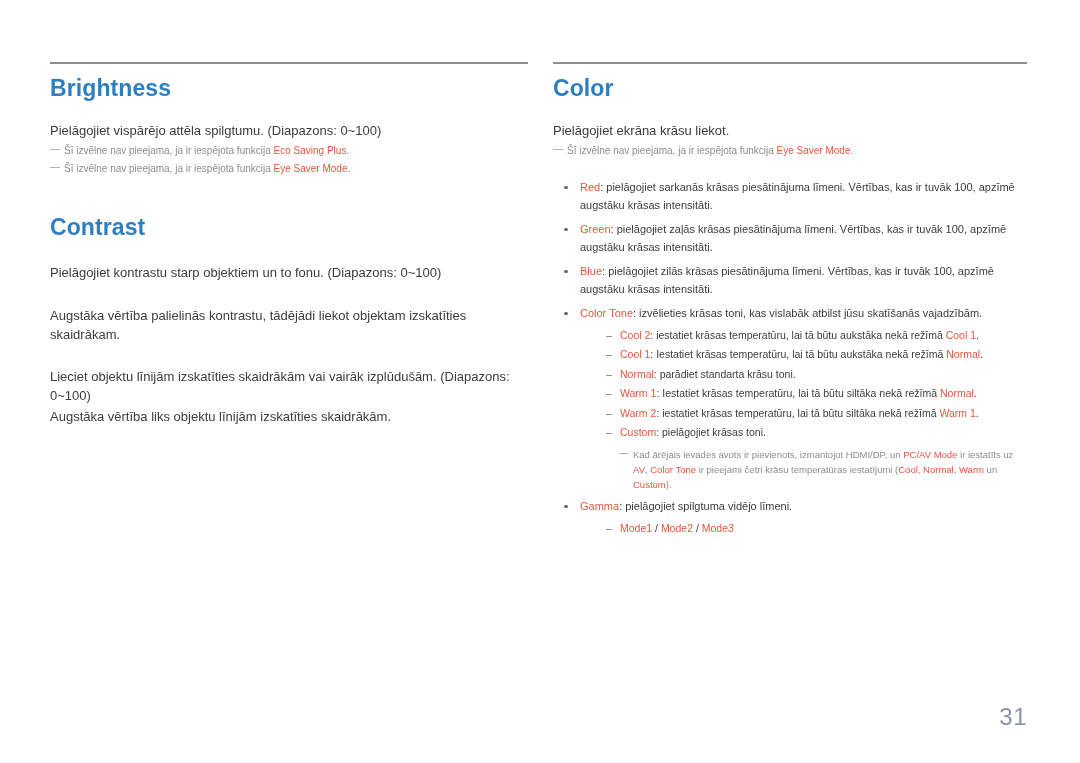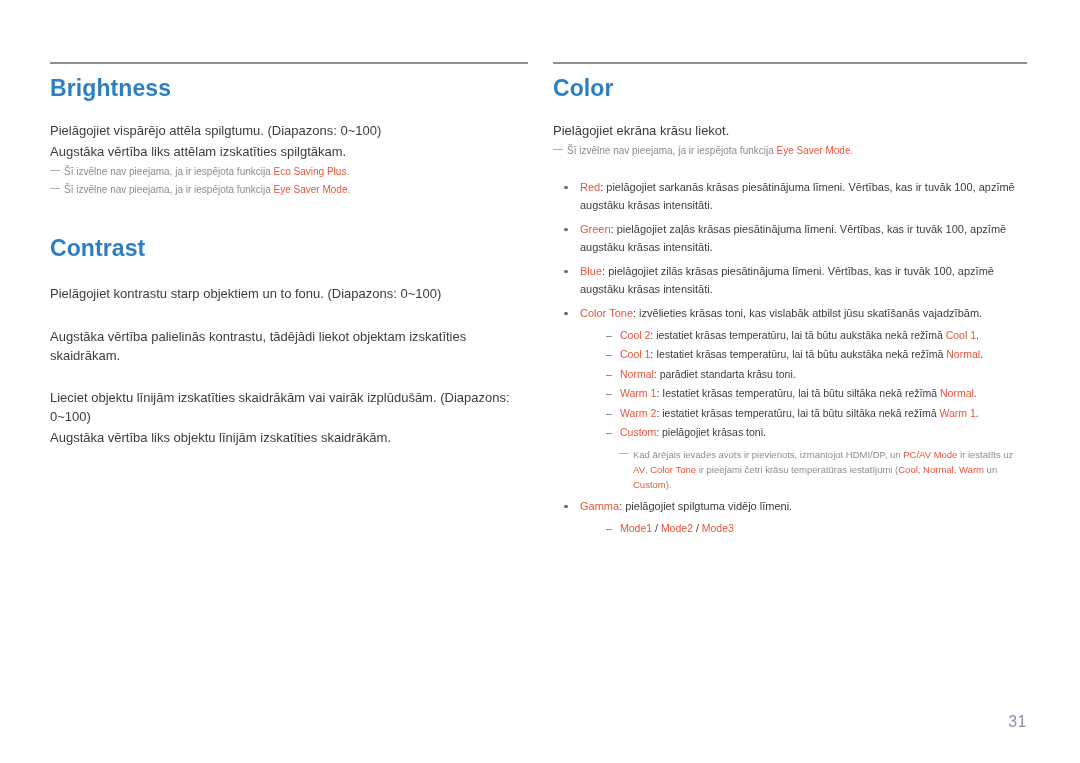--- a/index.html
+++ b/index.html
@@ -130,38 +130,37 @@
   .inline-note .dash {
     position: absolute;
     left: 0;
     top: -2px;
   }
 
   .page-number {
     position: absolute;
     right: 53px;
     bottom: 32px;
-    font-size: 16px;
+    font-size: 24px;
     color: #8d93a6;
     letter-spacing: 0.5px;
   }
 </style>
 </head>
 <body>
 
 <div class="page">
 
   <div class="col col-left">
 
     <div class="rule"></div>
 
     <h2 class="section-title">Brightness</h2>
     <div class="body-block">
       <p class="body-line">Pielāgojiet vispārējo attēla spilgtumu. (Diapazons: 0~100)</p>
-      <p class="body-line">Augstāka vērtība liks attēlam izskatīties spilgtākam.</p>
       <div class="note">
         <span class="dash">—</span><span>Šī izvēlne nav pieejama, ja ir iespējota funkcija </span><span class="accent">Eco Saving Plus</span><span>.</span>
       </div>
       <div class="note note-tight">
         <span class="dash">—</span><span>Šī izvēlne nav pieejama, ja ir iespējota funkcija </span><span class="accent">Eye Saver Mode</span><span>.</span>
       </div>
     </div>
 
     <h2 class="section-title" style="margin-top:38px;">Contrast</h2>
     <div class="body-block" style="margin-top:22px;">

